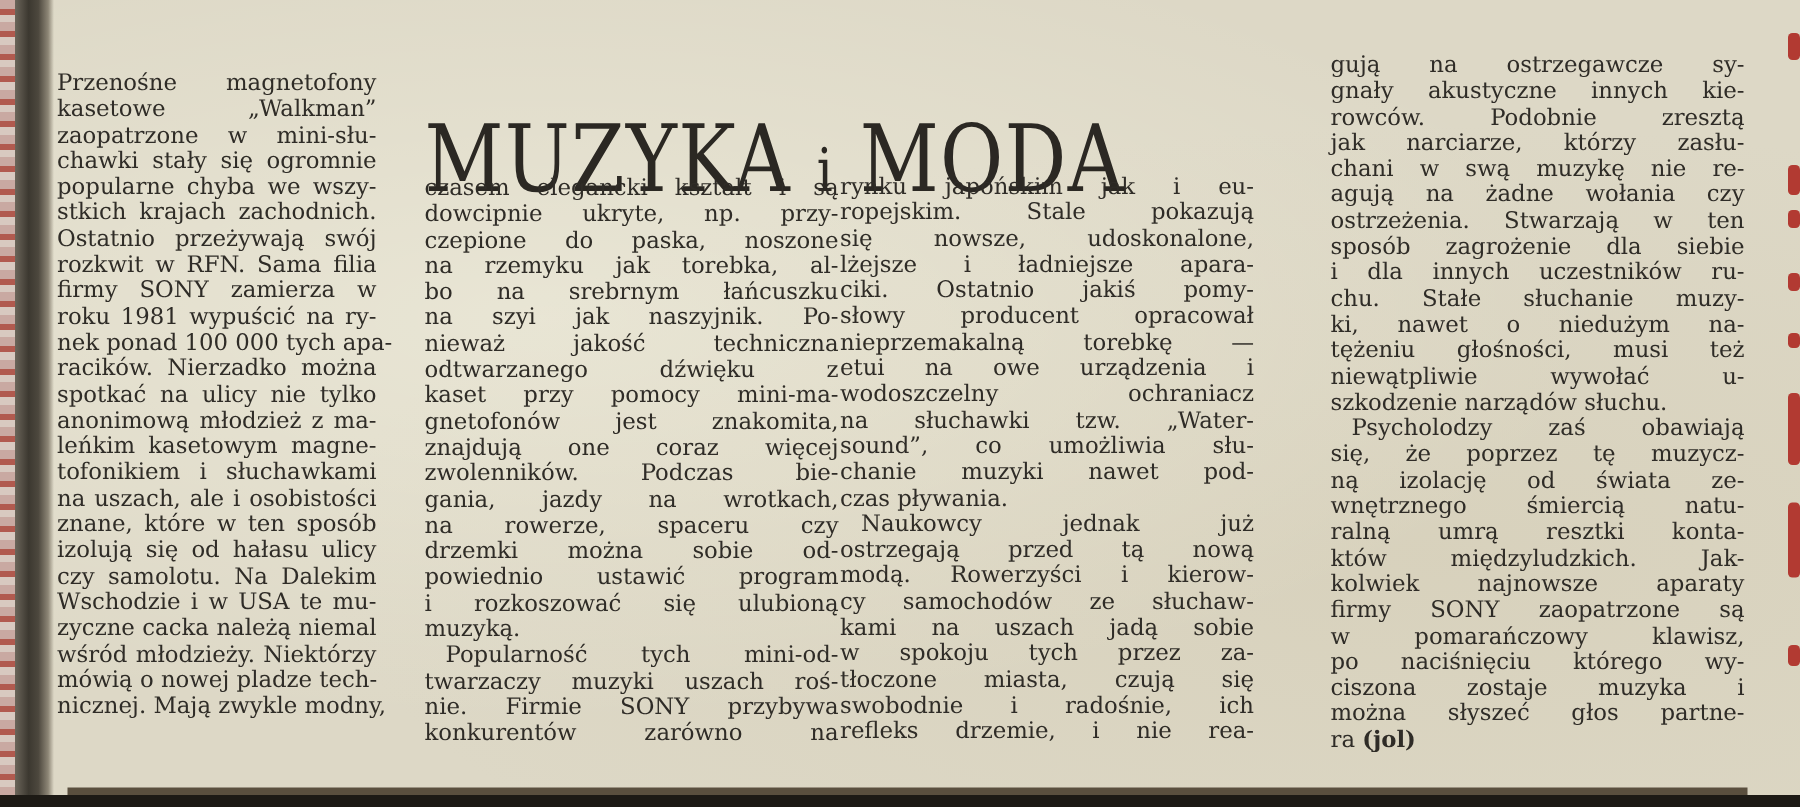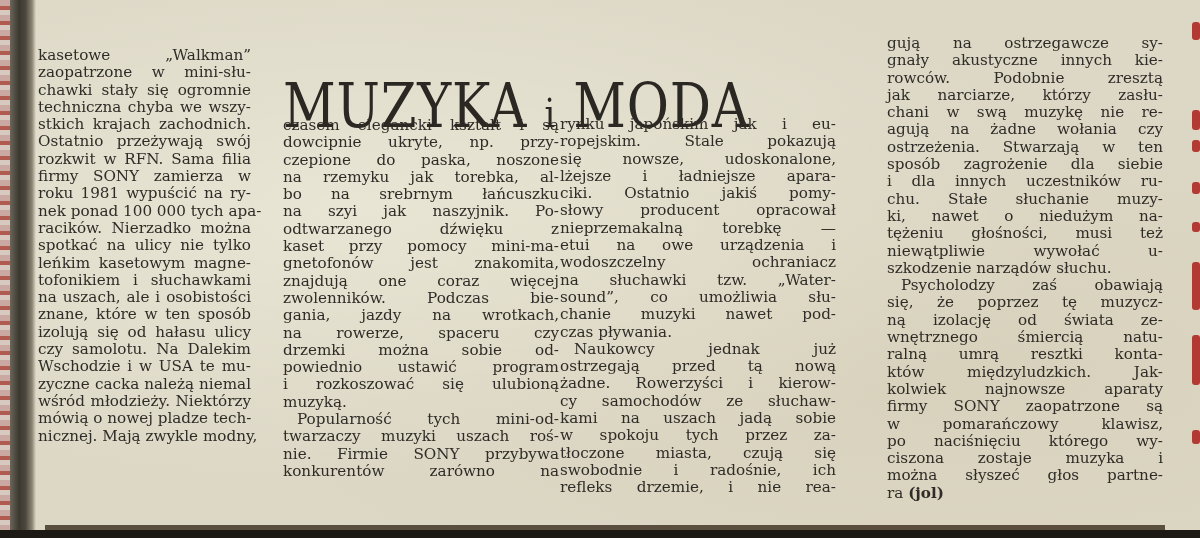--- a/index.html
+++ b/index.html
@@ -47,51 +47,54 @@
     <span style="top:182px;height:12px"></span>
     <span style="top:222px;height:10px"></span>
     <span style="top:262px;height:48px"></span>
     <span style="top:335px;height:50px"></span>
     <span style="top:430px;height:14px"></span>
   </div>
 
   <h1 class="title"><span>MUZYKA</span> <span class="small-i">i</span> <span>MODA</span></h1>
 
   <div class="col col1" id="c0">
+      <span class="line">Przenośne magnetofony</span>
       <span class="line">kasetowe „Walkman”</span>
       <span class="line">zaopatrzone w mini-słu-</span>
       <span class="line">chawki stały się ogromnie</span>
-      <span class="line">techniczna chyba we wszy-</span>
+      <span class="line">popularne chyba we wszy-</span>
       <span class="line">stkich krajach zachodnich.</span>
       <span class="line">Ostatnio przeżywają swój</span>
       <span class="line">rozkwit w RFN. Sama filia</span>
       <span class="line">firmy SONY zamierza w</span>
       <span class="line">roku 1981 wypuścić na ry-</span>
       <span class="line">nek ponad 100 000 tych apa-</span>
       <span class="line">racików. Nierzadko można</span>
       <span class="line">spotkać na ulicy nie tylko</span>
+      <span class="line">anonimową młodzież z ma-</span>
       <span class="line">leńkim kasetowym magne-</span>
       <span class="line">tofonikiem i słuchawkami</span>
       <span class="line">na uszach, ale i osobistości</span>
       <span class="line">znane, które w ten sposób</span>
       <span class="line">izolują się od hałasu ulicy</span>
       <span class="line">czy samolotu. Na Dalekim</span>
       <span class="line">Wschodzie i w USA te mu-</span>
       <span class="line">zyczne cacka należą niemal</span>
       <span class="line">wśród młodzieży. Niektórzy</span>
       <span class="line">mówią o nowej pladze tech-</span>
       <span class="line">nicznej. Mają zwykle modny,</span>
     </div>
   <div class="col col2" id="c1">
       <span class="line">czasem elegancki kształt i są</span>
       <span class="line">dowcipnie ukryte, np. przy-</span>
       <span class="line">czepione do paska, noszone</span>
       <span class="line">na rzemyku jak torebka, al-</span>
       <span class="line">bo na srebrnym łańcuszku</span>
       <span class="line">na szyi jak naszyjnik. Po-</span>
+      <span class="line">nieważ jakość techniczna</span>
       <span class="line">odtwarzanego dźwięku z</span>
       <span class="line">kaset przy pomocy mini-ma-</span>
       <span class="line">gnetofonów jest znakomita,</span>
       <span class="line">znajdują one coraz więcej</span>
       <span class="line">zwolenników. Podczas bie-</span>
       <span class="line">gania, jazdy na wrotkach,</span>
       <span class="line">na rowerze, spaceru czy</span>
       <span class="line">drzemki można sobie od-</span>
       <span class="line">powiednio ustawić program</span>
       <span class="line">i rozkoszować się ulubioną</span>
@@ -110,21 +113,21 @@
       <span class="line">słowy producent opracował</span>
       <span class="line">nieprzemakalną torebkę —</span>
       <span class="line">etui na owe urządzenia i</span>
       <span class="line">wodoszczelny ochraniacz</span>
       <span class="line">na słuchawki tzw. „Water-</span>
       <span class="line">sound”, co umożliwia słu-</span>
       <span class="line">chanie muzyki nawet pod-</span>
       <span class="line last">czas pływania.</span>
       <span class="line indent">Naukowcy jednak już</span>
       <span class="line">ostrzegają przed tą nową</span>
-      <span class="line">żadne. Rowerzyści i kierow-</span>
+      <span class="line">modą. Rowerzyści i kierow-</span>
       <span class="line">cy samochodów ze słuchaw-</span>
       <span class="line">kami na uszach jadą sobie</span>
       <span class="line">w spokoju tych przez za-</span>
       <span class="line">tłoczone miasta, czują się</span>
       <span class="line">swobodnie i radośnie, ich</span>
       <span class="line">refleks drzemie, i nie rea-</span>
     </div>
   <div class="col col4" id="c3">
       <span class="line">gują na ostrzegawcze sy-</span>
       <span class="line">gnały akustyczne innych kie-</span>

